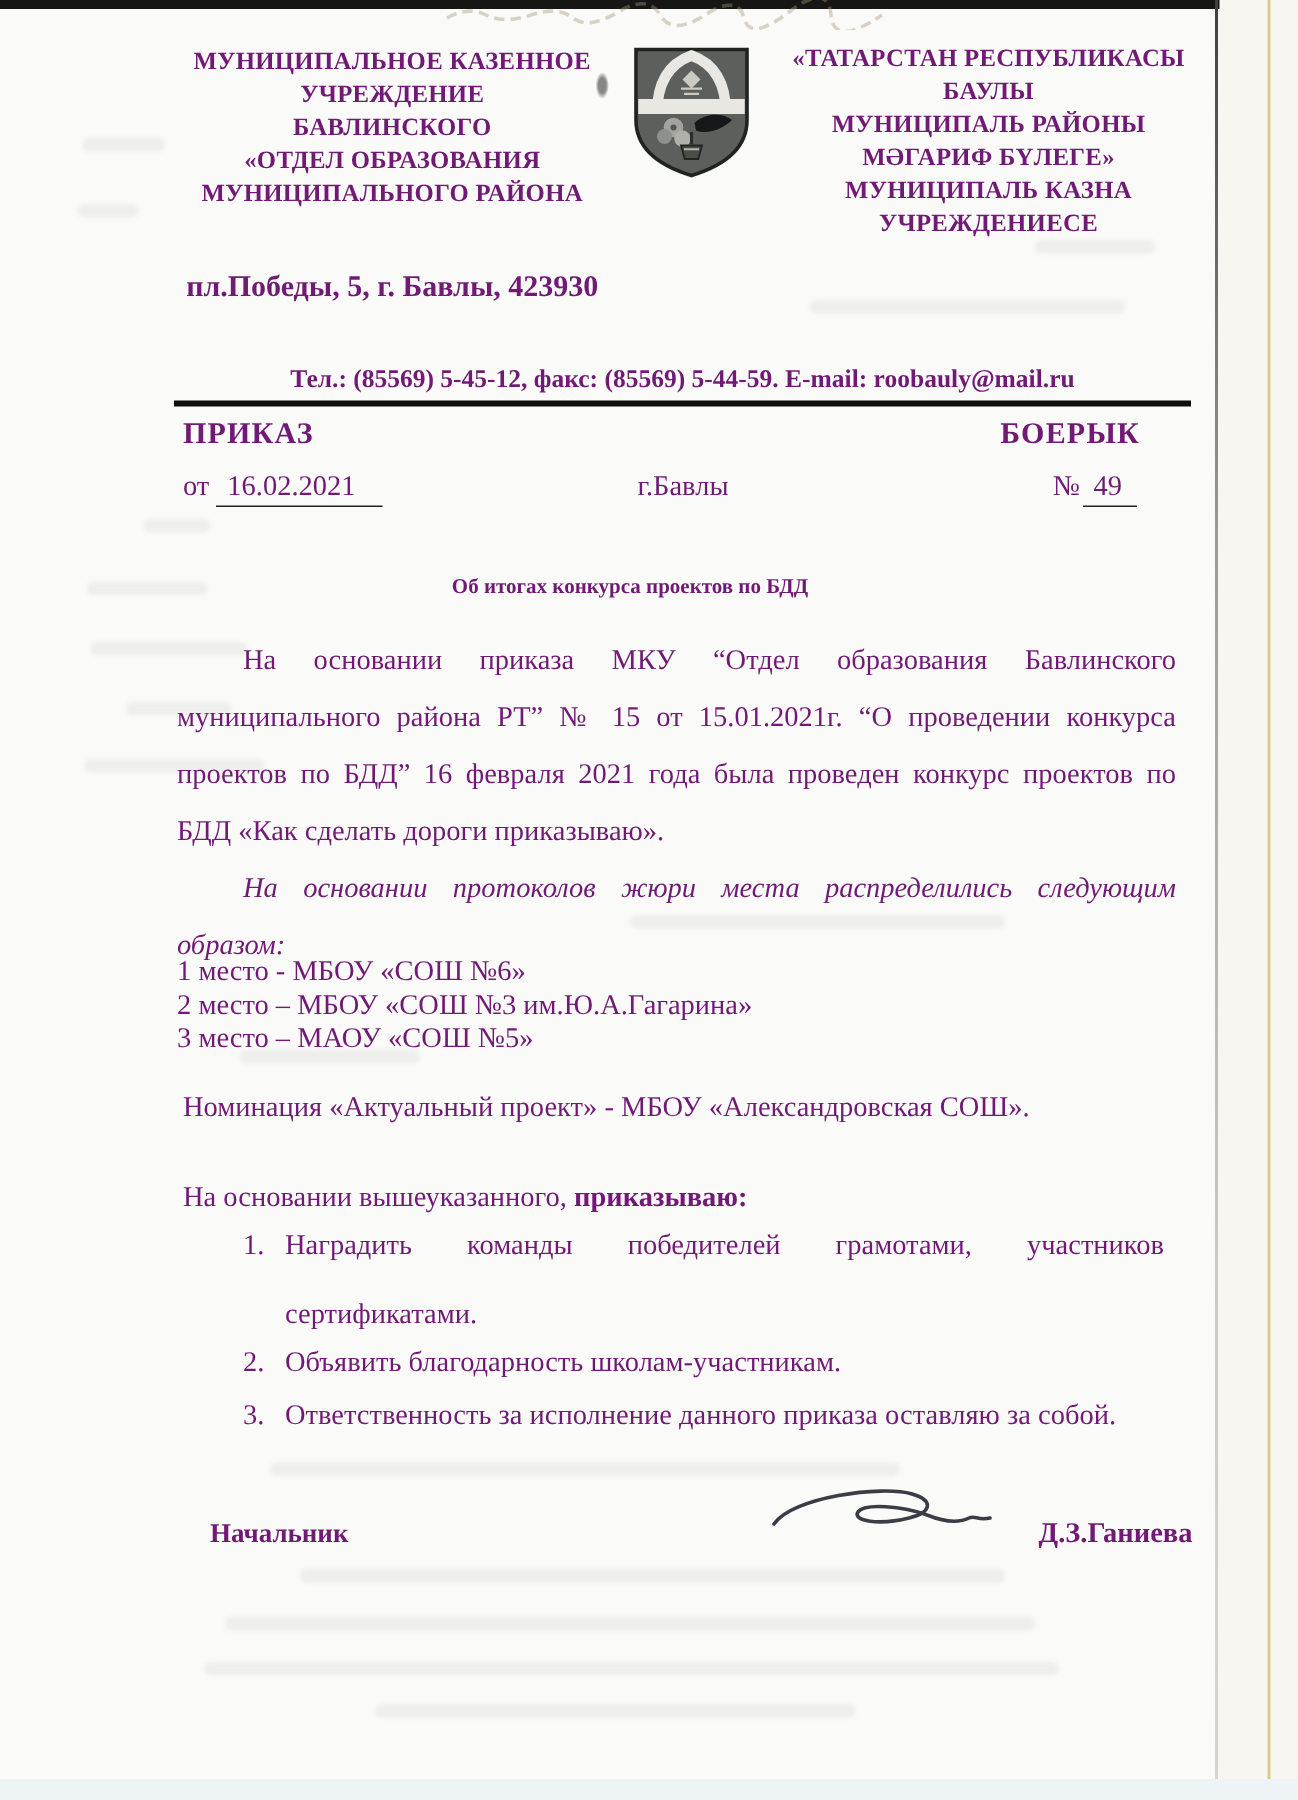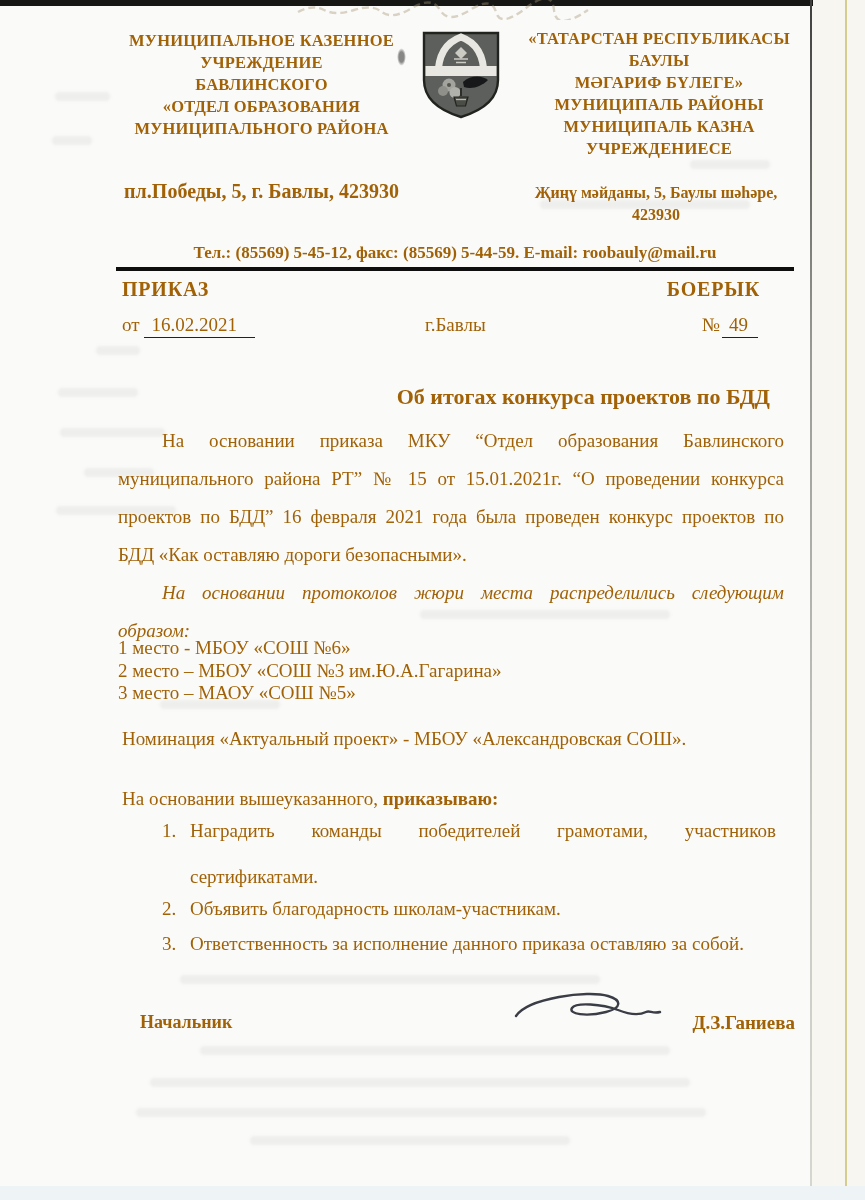--- a/index.html
+++ b/index.html
@@ -1,20 +1,20 @@
 <!DOCTYPE html>
 <html><head>
 <meta charset="utf-8">
 <style>
   html,body { margin:0; padding:0; background:#f1f0ea; }
   .scan {
     position:relative; width:865px; height:1200px; overflow:hidden;
     background:#f7f6f0;
     font-family:"Liberation Serif","DejaVu Serif",serif;
-    color:#a16207;
+    color:#701a75;
   }
   .paper { position:absolute; left:0; top:0; width:812px; height:1186px; background:#fafaf8; }
   .abs { position:absolute; }
 
   
   .top-edge { left:0; top:0; width:813px; height:6px; background:#161615; }
   .right-edge { left:810px; top:0; width:2px; height:1186px;
     background:linear-gradient(#3f3f3e, #9a9a96 30%, #c9c9c4 70%, #d6d6d0); }
   .yellow-line { left:845px; top:0; width:2px; height:1200px; background:#d5cc92; }
   .bottom-strip { left:0; top:1186px; width:865px; height:14px; background:#eef3f6; }
@@ -36,21 +36,21 @@
 
   .prikaz-row { left:122px; top:278px; width:638px; display:flex; justify-content:space-between;
     font-weight:bold; font-size:20px; letter-spacing:.8px; }
   .date-row { left:122px; top:314px; width:638px; height:30px; font-size:19px; }
   .u { border-bottom:1.6px solid #222; }
   .date-val { padding:0 18px 2px 8px; margin-left:4px;margin-top:44px; }
   .num-val { padding:0 10px 2px 7px; margin-left:2px; }
   .place { position:absolute; left:303px; top:0; }
   .numbox { position:absolute; right:2px; top:0; }
 
-  .title { left:90px; top:384px; width:680px; text-align:right; font-weight:bold; font-size:22px; }
+  .title { left:80px; top:384px; width:680px; text-align:center; font-weight:bold; font-size:14px; }
 
   .body-block { font-size:19px; }
   .para1 { left:118px; top:422px; width:666px; line-height:38px; }
   .para2 { left:118px; top:574px; width:666px; line-height:38px;font-style:italic; }
   .jline { text-align:justify; text-align-last:justify; }
   .indent { padding-left:44px; box-sizing:border-box; }
 
   .results { left:118px; top:637px; width:600px; line-height:22.5px; }
   .nomination { left:122px; top:728px; width:660px; }
   .intro { left:122px; top:788px; width:660px; }
@@ -123,32 +123,28 @@
     <circle cx="29" cy="57" r="2" fill="#55564f"></circle>
     <path d="M43 54 C50 47 62 47 68 52 C62 58 52 62 44 59 Z" fill="#17181a"></path>
     <path d="M41 60 v8" stroke="#2c2d28" stroke-width="2"></path>
     <path d="M34 69 h14 l-2.5 9 h-9 z" fill="#4a4c46" stroke="#23241f" stroke-width="1.2"></path>
     <path d="M36 71.5 h10" stroke="#b9b9b2" stroke-width="1.3"></path>
   </svg>
 
   <div class="abs org org-right">
     <div>«ТАТАРСТАН РЕСПУБЛИКАСЫ</div>
     <div>БАУЛЫ</div>
+    <div>МУНИЦИПАЛЬ РАЙОНЫ</div>
     <div>МӘГАРИФ БҮЛЕГЕ»</div>
-    <div>МУНИЦИПАЛЬ РАЙОНЫ</div>
     <div>МУНИЦИПАЛЬ КАЗНА</div>
     <div>УЧРЕЖДЕНИЕСЕ</div>
   </div>
 
   <div class="abs addr addr-left">пл.Победы, 5, г. Бавлы, 423930</div>
 
-  <div class="abs addr addr-right">
-    <div>Җиңү мәйданы, 5, Баулы шәһәре,</div>
-    <div>423930</div>
-  </div>
 
   <div class="abs contact">Тел.: (85569) 5-45-12, факс: (85569) 5-44-59. E-mail: roobauly@mail.ru</div>
 
   <div class="abs rule"></div>
 
   <div class="abs prikaz-row">
     <span>ПРИКАЗ</span>
     <span>БОЕРЫК</span>
   </div>
 
@@ -157,21 +153,21 @@
     <span class="place">г.Бавлы</span>
     <span class="numbox"><span>№</span><span class="u num-val">49</span></span>
   </div>
 
   <div class="abs title">Об итогах конкурса проектов по БДД</div>
 
   <div class="abs body-block para1">
     <div class="jline indent">На основании приказа  МКУ “Отдел образования Бавлинского</div>
     <div class="jline">муниципального района РТ”  № 15 от 15.01.2021г. “О проведении конкурса</div>
     <div class="jline">проектов по БДД”  16 февраля 2021 года была проведен конкурс проектов по</div>
-    <div>БДД «Как оставляю дороги безопасными».</div>
+    <div>БДД «Как сделать дороги приказываю».</div>
   </div>
 
   <div class="abs body-block para2">
     <div class="jline indent">На основании протоколов жюри места распределились следующим</div>
     <div>образом:</div>
   </div>
 
   <div class="abs body-block results">
     <div>1 место - МБОУ «СОШ №6»</div>
     <div>2 место – МБОУ «СОШ №3 им.Ю.А.Гагарина»</div>

